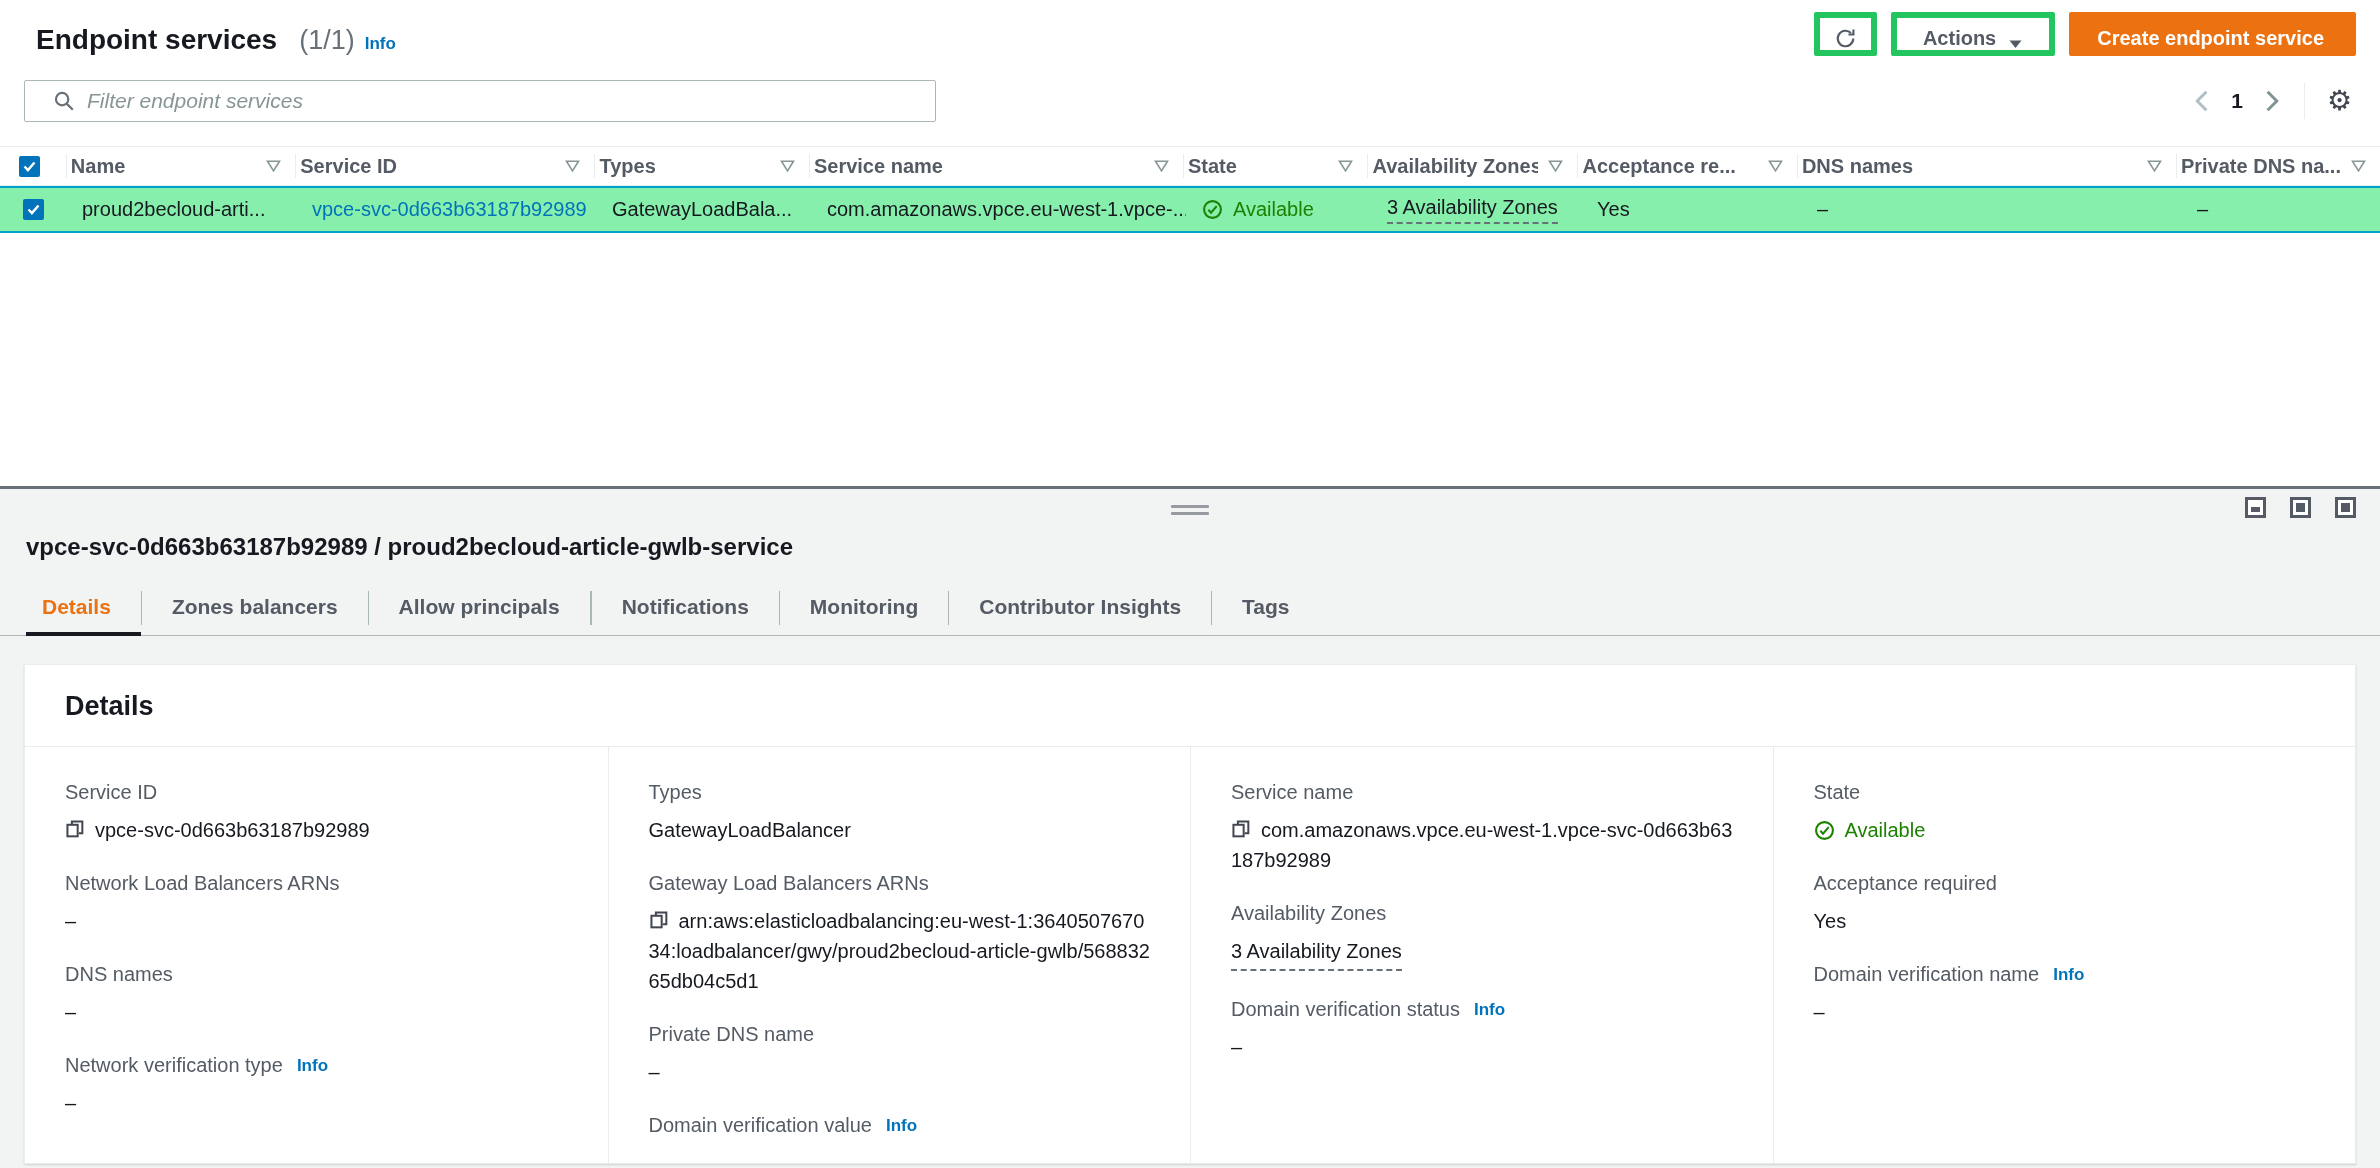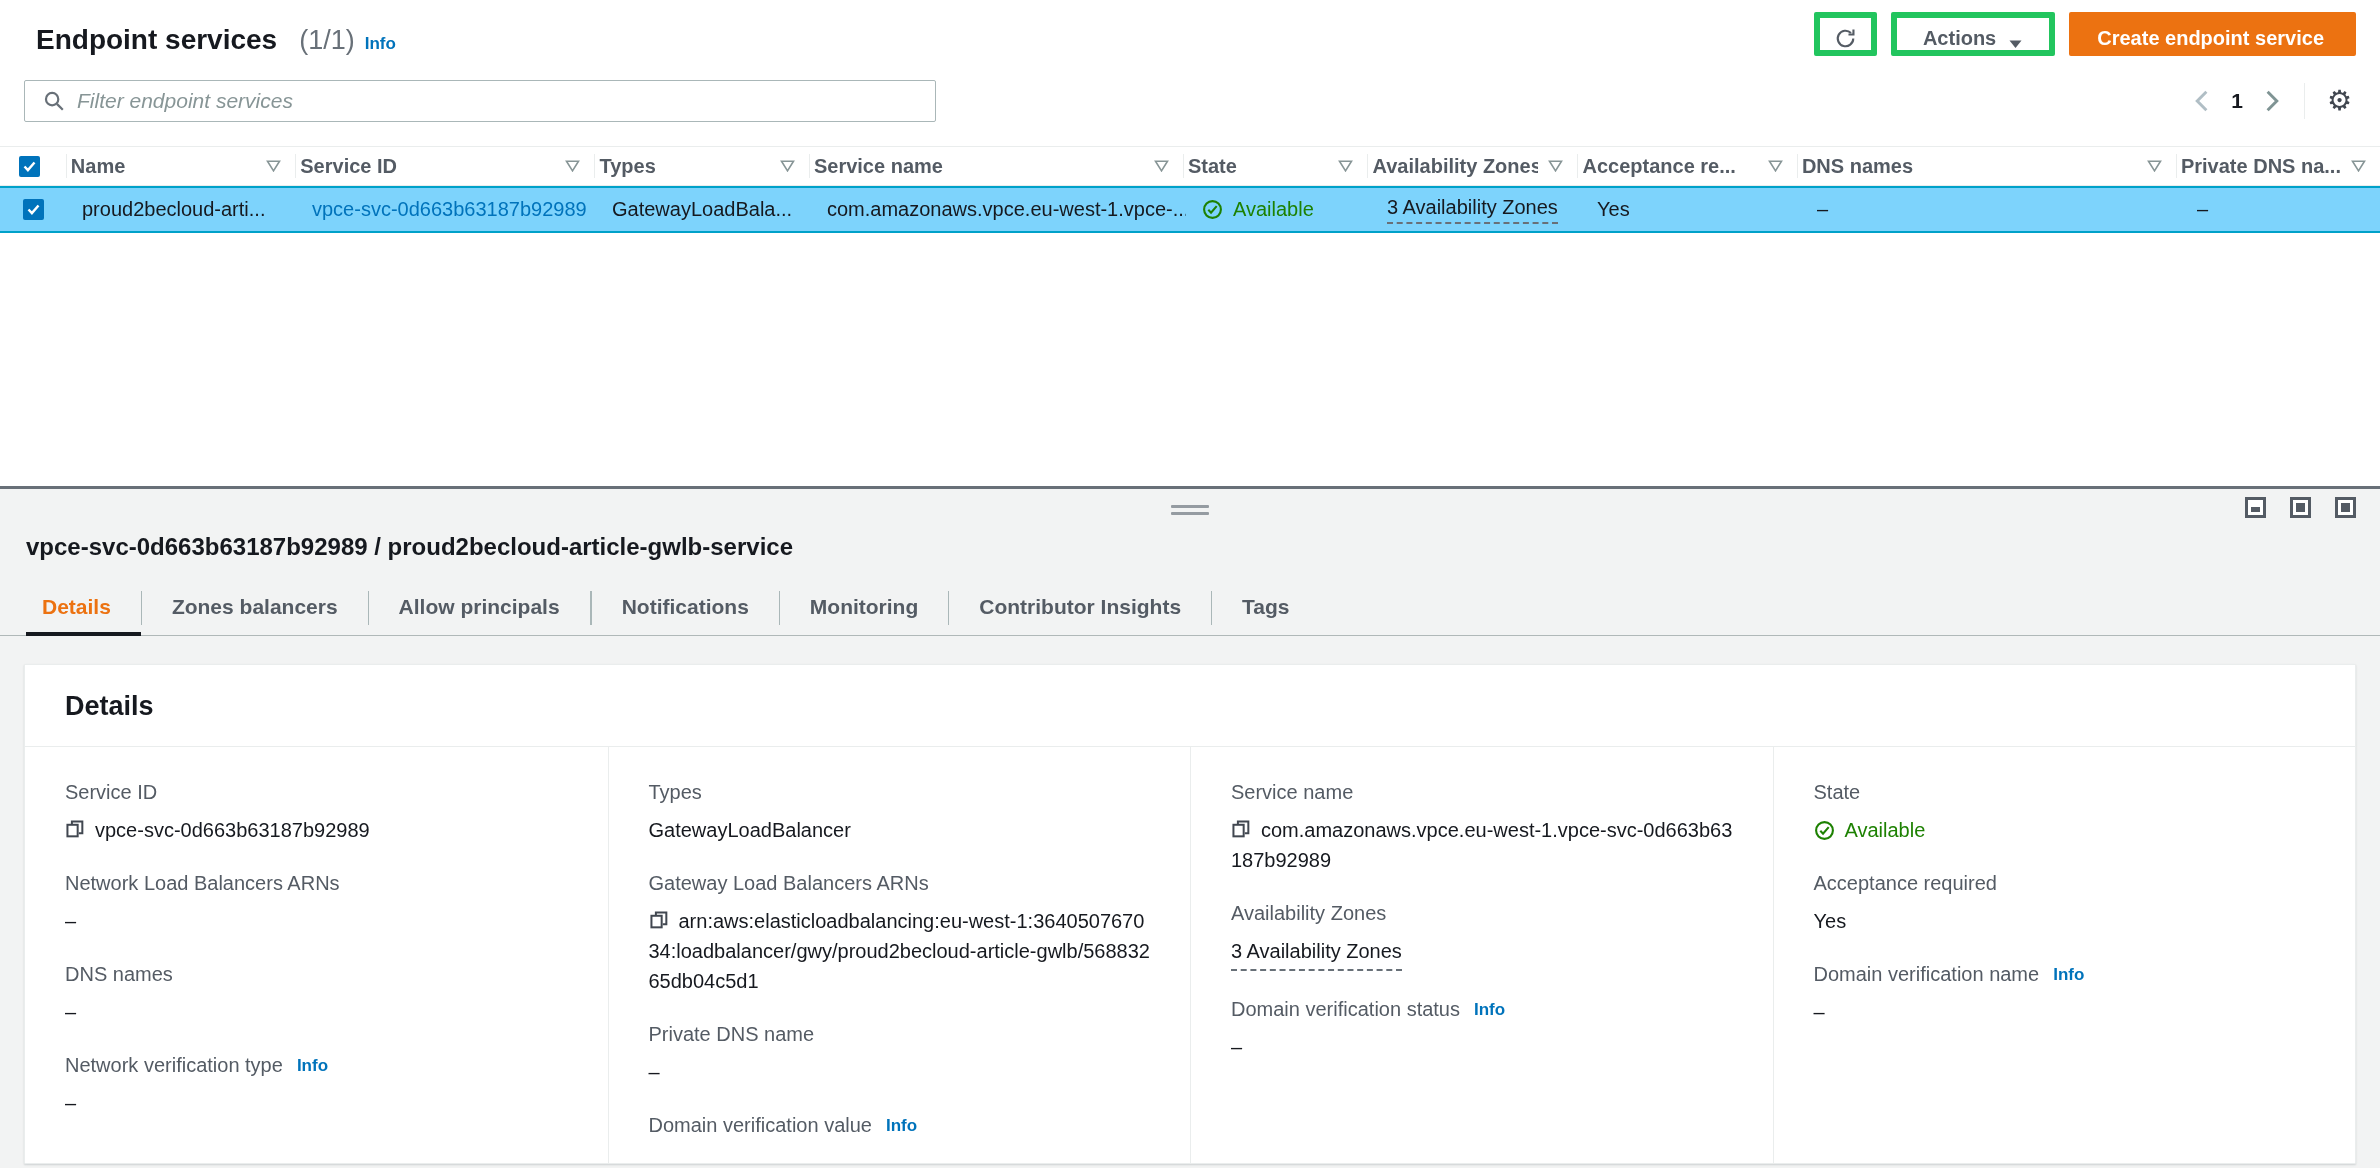--- a/index.html
+++ b/index.html
@@ -15,41 +15,41 @@
   .info-link { color:#0073bb; font-weight:bold; font-size:17px; cursor:pointer; text-decoration:none; }
   .header-actions { display:flex; gap:14px; }
   .btn { height:44px; background:#fff; border:6px solid #22c55e; border-radius:2px;
     font-family:inherit; font-weight:bold; font-size:20px; color:#545b64;
     display:flex; align-items:flex-end; gap:12px; padding:0 26px; cursor:pointer; }
   .icon-btn { padding:0 14px; }
   .btn.primary { background:#ec7211; border-color:#ec7211; color:#fff;padding-left:22px; }
 
   .filter-row { display:flex; justify-content:space-between; align-items:center; padding:12px 24px 0; }
   .search-box { width:912px; height:42px; border:1px solid #aab7b8; border-radius:2px;
-    display:flex; align-items:center; padding:0 18px; gap:10px; background:#fff; }
+    display:flex; align-items:center; padding:0 28px; gap:10px; background:#fff; }
   .search-box input { border:none; outline:none; flex:1; font-size:21px; font-family:inherit; color:#16191f; background:transparent; }
   .search-box input::placeholder { color:#879596; font-style:italic; }
   .paging { display:flex; align-items:center; gap:6px; }
   .pg-btn { background:none; border:none; padding:6px; cursor:pointer; display:flex; align-items:center; }
   .page-num { font-family:inherit; font-weight:bold; font-size:21px; color:#16191f; padding:0 10px; background:none; border:none; cursor:pointer; }
   .vdiv { width:1px; height:36px; background:#eaeded; margin:0 12px; }
   .gear-btn { background:none; border:none; font-size:28px; color:#414750; cursor:pointer; line-height:1; padding:0 4px; }
 
   .table { margin-top:24px; }
   .thead { display:flex; height:40px; border-top:1px solid #eaeded; border-bottom:1px solid #eaeded; }
   .th { display:flex; align-items:center; justify-content:space-between; padding:0 12px 0 5px; height:100%; position:relative; }
   .th:not(:first-child)::before { content:""; position:absolute; left:0; top:7px; bottom:7px; width:1px; background:#eaeded; }
   .th-label { font-weight:bold; font-size:20px; color:#545b64; white-space:nowrap; overflow:hidden; }
   .filter-btn { background:none; border:none; display:flex; padding:2px; cursor:pointer; margin-left:8px; }
 
   .col-cb{width:66px; justify-content:center;} .col-name{width:230px} .col-sid{width:300px}
   .col-types{width:215px} .col-sname{width:375px} .col-state{width:185px} .col-az{width:210px}
   .col-acc{width:220px} .col-dns{width:380px} .col-pdns{flex:1}
 
-  .tr { display:flex; height:47px; background:#7dd3fc; border-top:2px solid #00a1c9; border-bottom:2px solid #00a1c9; cursor:pointer; }
+  .tr { display:flex; height:47px; background:#86efac; border-top:2px solid #00a1c9; border-bottom:2px solid #00a1c9; cursor:pointer; }
   .td { padding:0 12px 0 16px; font-size:20px; display:flex; align-items:center; gap:10px; white-space:nowrap; overflow:hidden; }
   .td.col-cb { padding:0; }
   .link { color:#0073bb; text-decoration:none; cursor:pointer; }
   .success { color:#1d8102; }
   .dotted { border-bottom:2px dashed #687078; padding-bottom:3px; cursor:pointer; }
   .checkbox { width:21px; height:21px; background:#0073bb; border-radius:2px; display:flex; align-items:center; justify-content:center; cursor:pointer; }
 
   
   .split-panel { height:682px; background:#f2f3f3; border-top:3px solid #687078; }
   .panel-bar { height:40px; position:relative; }

